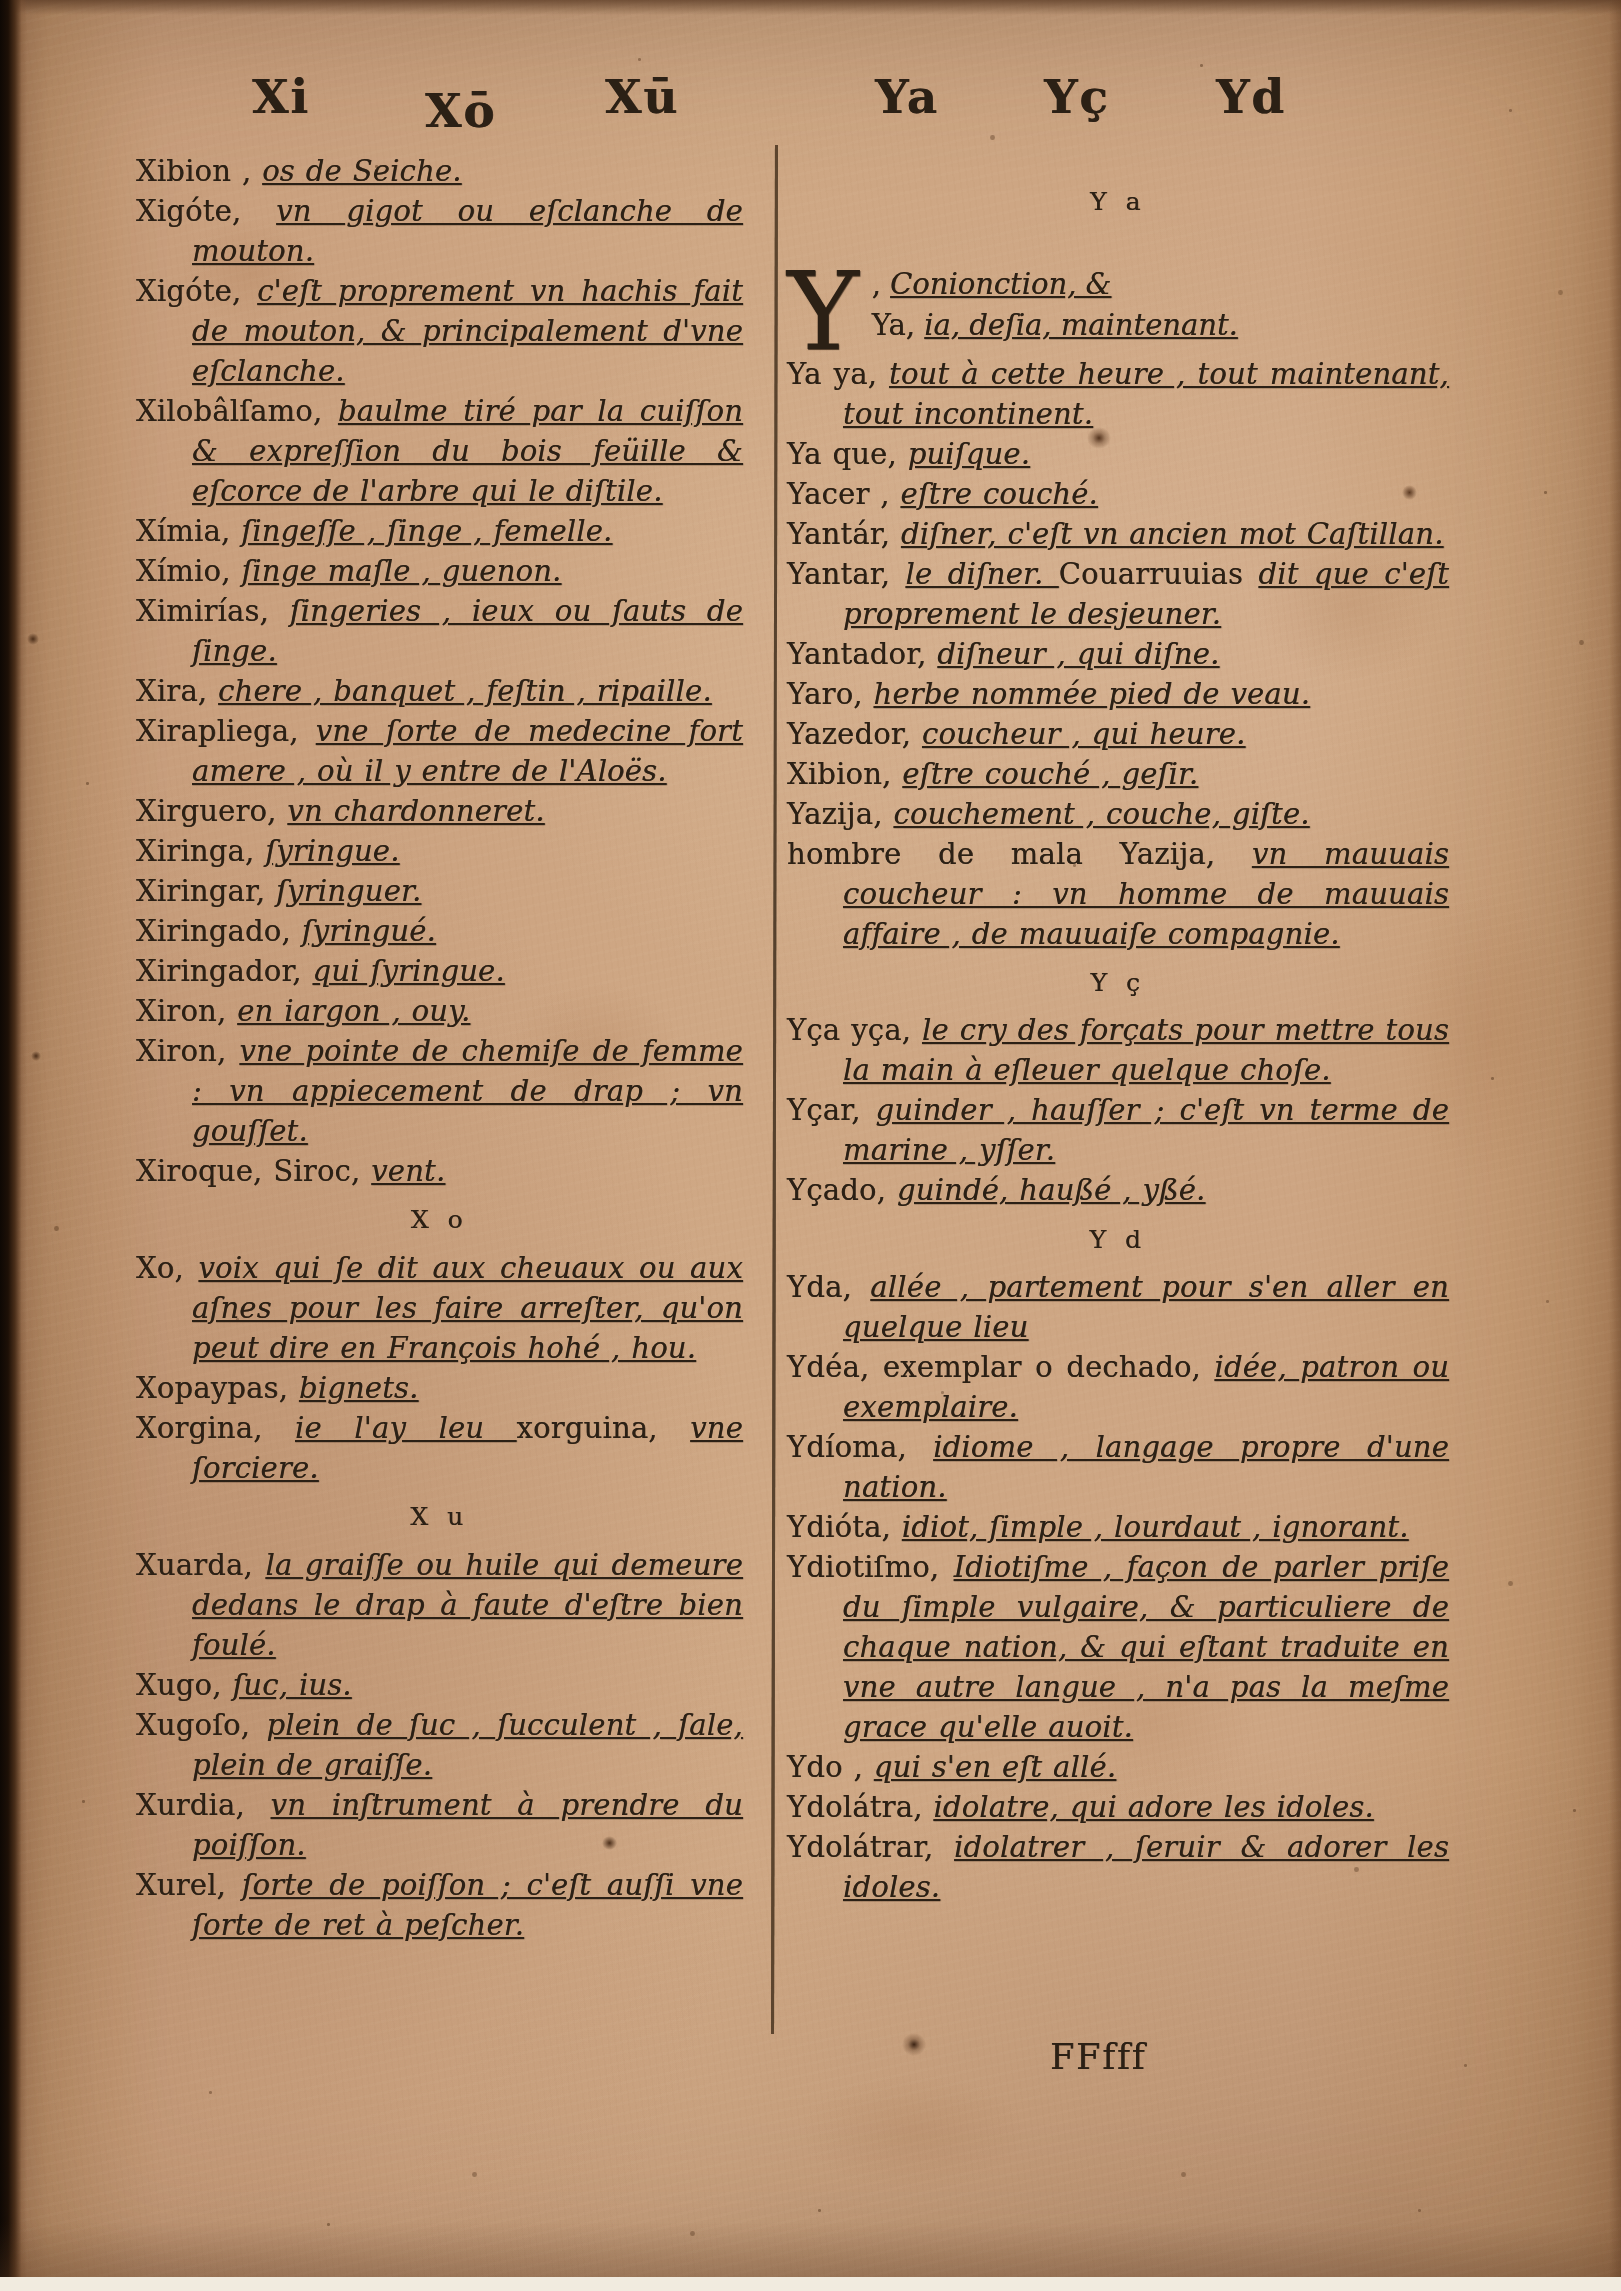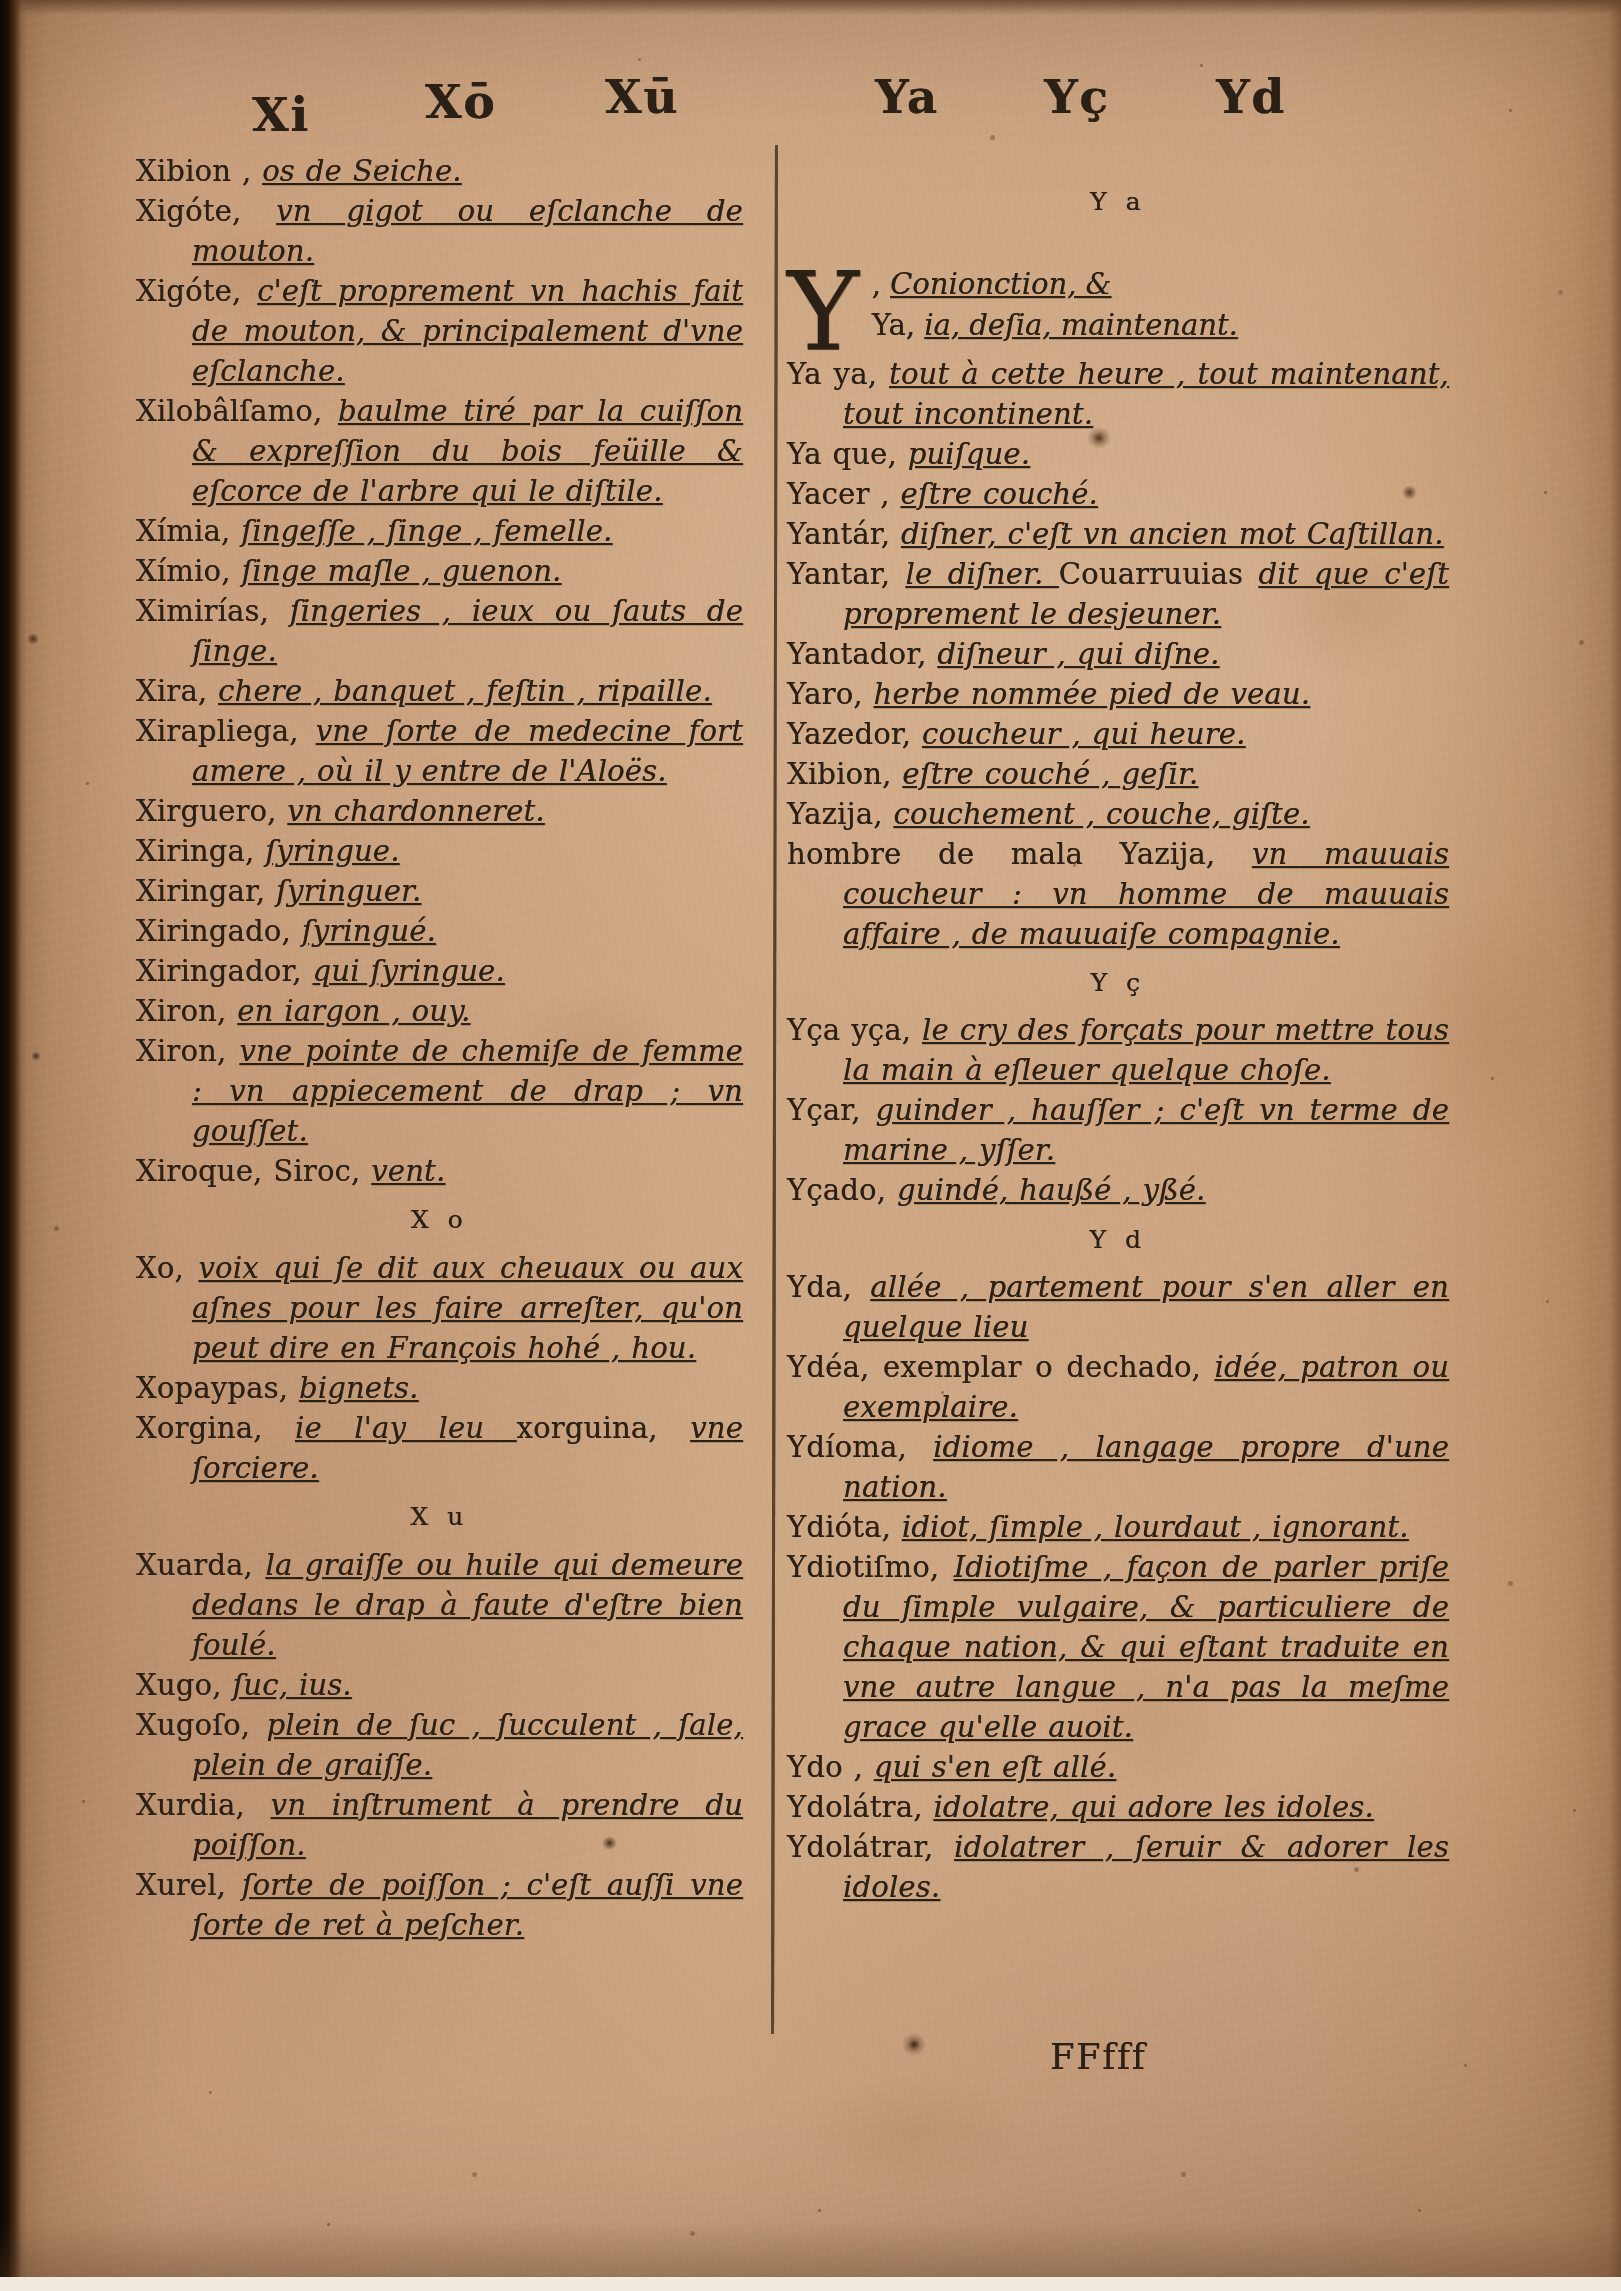--- a/index.html
+++ b/index.html
@@ -85,22 +85,22 @@
 
   <div class="blot" style="left:1087px;top:427px;width:23.6px;height:22px;background:radial-gradient(closest-side,#53331d,rgba(92,58,34,.4),transparent);"></div>
   <div class="blot" style="left:1402px;top:485px;width:14.5px;height:14.5px;background:radial-gradient(closest-side,#5c3a22,transparent);"></div>
   <div class="blot" style="left:602px;top:1836px;width:14.5px;height:13.6px;background:radial-gradient(closest-side,#4c2f1a,transparent);"></div>
   <div class="blot" style="left:902px;top:2033px;width:23.6px;height:23px;background:radial-gradient(closest-side,#3d2414,rgba(92,58,34,.4),transparent);"></div>
   <div class="blot" style="left:27px;top:633px;width:11.8px;height:11.8px;background:radial-gradient(closest-side,#4c2f1a,transparent);"></div>
   <div class="blot" style="left:31px;top:1051px;width:10px;height:10px;background:radial-gradient(closest-side,#4c2f1a,transparent);"></div>
   <div class="specks"></div>
 
   <div class="runhead">
-    <span style="left:252px;top:69px;margin-top:18px;">Xi</span>
-    <span style="left:425px;top:74px;">Xō</span>
+    <span style="left:252px;top:69px;">Xi</span>
+    <span style="left:425px;top:83px;">Xō</span>
     <span style="left:605px;top:69px;">Xū</span>
   </div>
   <div class="runhead">
     <span style="left:875px;top:69px;">Ya</span>
     <span style="left:1044px;top:69px;">Yç</span>
     <span style="left:1216px;top:69px;">Yd</span>
   </div>
 
   <div class="divider"></div>
 

